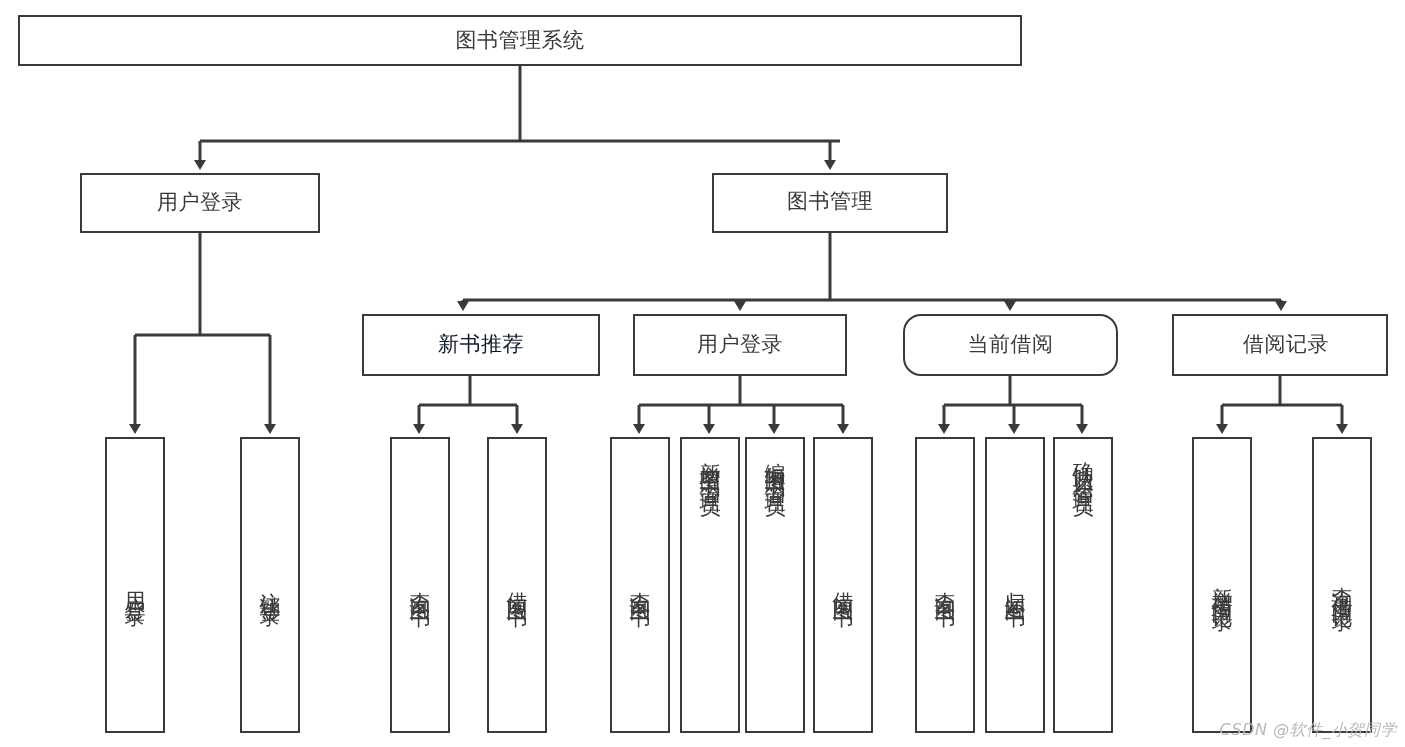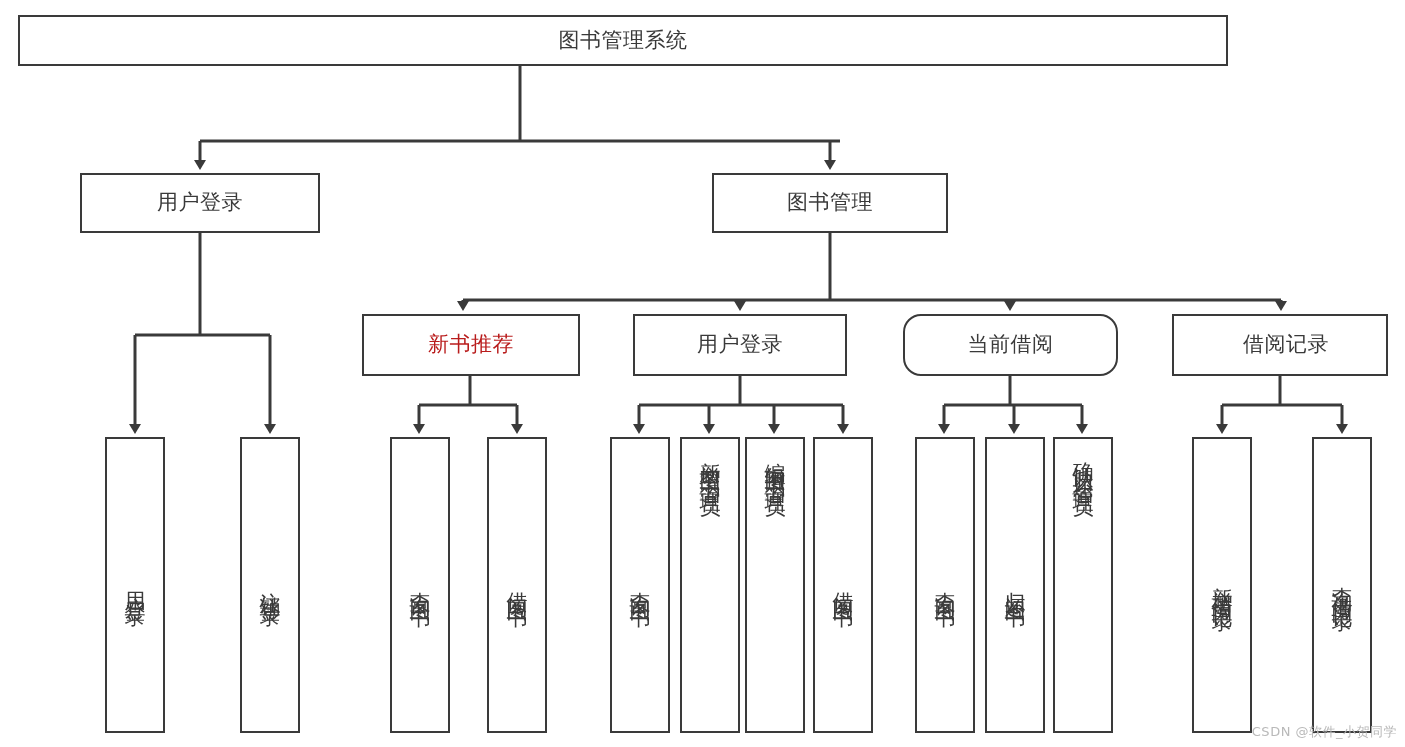--- a/index.html
+++ b/index.html
@@ -46,25 +46,26 @@
     align-items:center;
     justify-content:center;
     white-space:nowrap;
   }
   .node.v.toptext{
     justify-content:flex-start;
   }
   .watermark{
     position:absolute;
     right:8px;bottom:6px;
-    font-size:13px;
+    font-size:16px;
     color:#b9b9b9;
     letter-spacing:0.5px;
     z-index:3;
     white-space:nowrap;
+    font-style:italic;
   }
 </style>
 </head>
 <body>
 
 <div id="canvas">
 
   <svg class="lines" viewBox="0 0 1405 747" xmlns="http://www.w3.org/2000/svg">
     <defs>
       <marker id="arrow" markerWidth="10" markerHeight="12" refX="1" refY="6" orient="auto" markerUnits="userSpaceOnUse">
@@ -120,26 +121,26 @@
     </g>
 
     <g stroke="#3a3a3a" stroke-width="3" fill="none">
       <path d="M1280,376 L1280,405"></path>
       <path d="M1222,405 L1342,405"></path>
       <path d="M1222,405 L1222,425" marker-end="url(#arrow)"></path>
       <path d="M1342,405 L1342,425" marker-end="url(#arrow)"></path>
     </g>
   </svg>
 
-  <div class="node h" style="left: 18px; top: 15px; width: 1210px; height: 51px; border-color: rgb(58, 58, 58); background: rgb(255, 255, 255); color: rgb(58, 58, 58);">图书管理系统</div>
+  <div class="node h" style="left: 18px; top: 15px; width: 1004px; height: 51px; border-color: rgb(58, 58, 58); background: rgb(255, 255, 255); color: rgb(58, 58, 58);">图书管理系统</div>
 
   <div class="node h" style="left: 80px; top: 173px; width: 240px; height: 60px; border-color: rgb(58, 58, 58); background: rgb(255, 255, 255); color: rgb(58, 58, 58);">用户登录</div>
-  <div class="node h" style="left: 712px; top: 173px; width: 236px; height: 60px; border-color: rgb(58, 58, 58); background: rgb(255, 255, 255); color: rgb(58, 58, 58);">图书管理</div>
+  <div class="node h" style="left: 712px; top: 173px; width: 236px; height: 60px; border-color: rgb(58, 58, 58); background: rgb(255, 255, 255); color: rgb(58, 58, 58); font-family: Liberation Mono, monospace;">图书管理</div>
 
-  <div class="node h" style="left: 362px; top: 314px; width: 218px; height: 62px; border-color: rgb(58, 58, 58); background: rgb(255, 255, 255); color: #b91c1c;">新书推荐</div>
+  <div class="node h" style="left: 362px; top: 314px; width: 238px; height: 62px; border-color: rgb(58, 58, 58); background: rgb(255, 255, 255); color: #0f172a;">新书推荐</div>
   <div class="node h" style="left: 633px; top: 314px; width: 214px; height: 62px; border-color: rgb(58, 58, 58); background: rgb(255, 255, 255); color: rgb(58, 58, 58);">用户登录</div>
   <div class="node h" style="left: 903px; top: 314px; width: 215px; height: 62px; border-color: rgb(58, 58, 58); background: rgb(255, 255, 255); color: rgb(58, 58, 58); border-radius: 18px;">当前借阅</div>
   <div class="node h" style="left: 1172px; top: 314px; width: 216px; height: 62px; border-color: rgb(58, 58, 58); background: rgb(255, 255, 255); color: rgb(58, 58, 58); padding-left: 12px;">借阅记录</div>
 
   <div class="node v" style="left: 105px; top: 437px; width: 60px; height: 296px; border-color: rgb(58, 58, 58); background: rgb(255, 255, 255); color: rgb(58, 58, 58);">用户登录</div>
   <div class="node v" style="left: 240px; top: 437px; width: 60px; height: 296px; border-color: rgb(58, 58, 58); background: rgb(255, 255, 255); color: rgb(58, 58, 58);">注销登录</div>
 
   <div class="node v" style="left: 390px; top: 437px; width: 60px; height: 296px; border-color: rgb(58, 58, 58); background: rgb(255, 255, 255); color: rgb(58, 58, 58);">查询图书</div>
   <div class="node v" style="left: 487px; top: 437px; width: 60px; height: 296px; border-color: rgb(58, 58, 58); background: rgb(255, 255, 255); color: rgb(58, 58, 58);">借阅图书</div>
 

